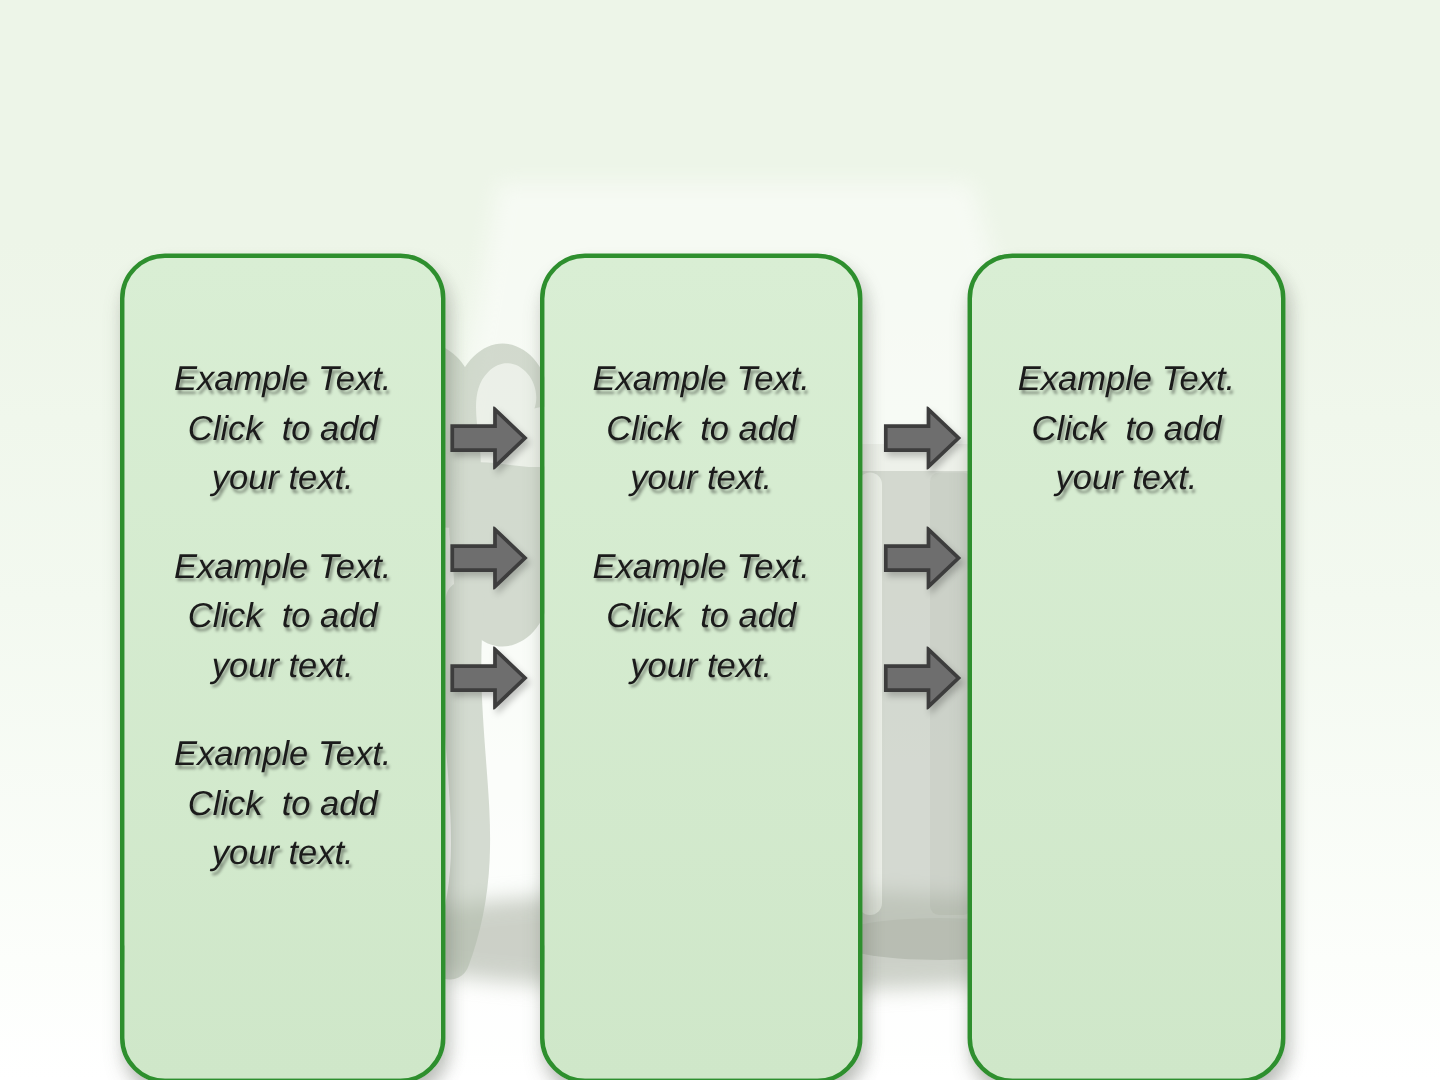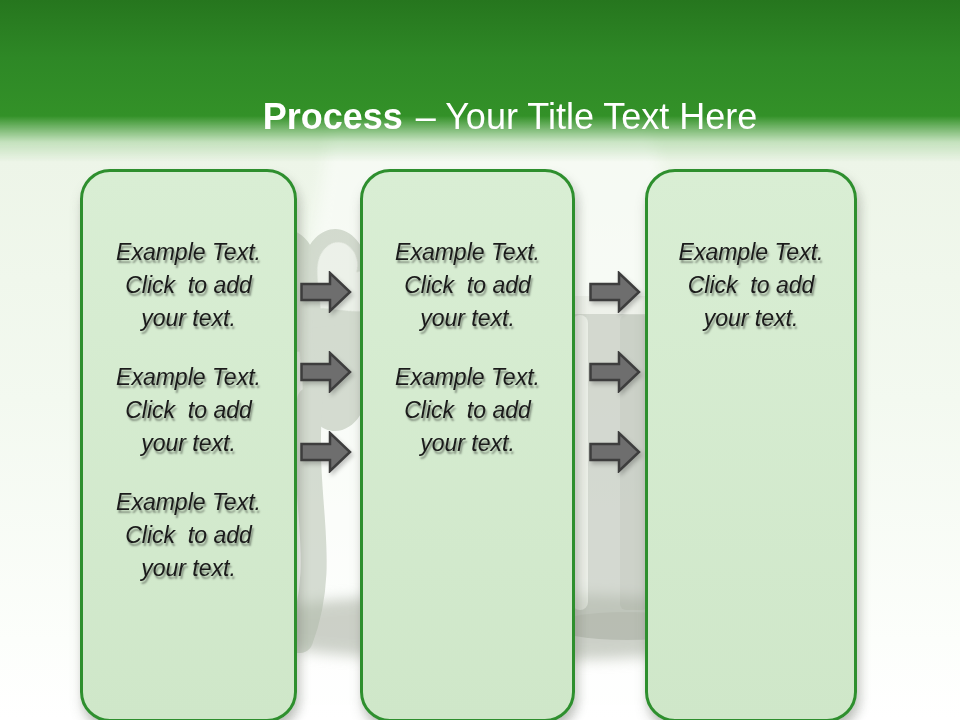--- a/index.html
+++ b/index.html
@@ -91,25 +91,20 @@
       <rect x="620" y="315" width="28" height="295" rx="6" fill="#a8afa2"></rect>
       <rect x="655" y="315" width="9" height="295" rx="4" fill="#d3d8cd"></rect>
       <ellipse cx="627" cy="626" rx="74" ry="14" fill="#a8afa2"></ellipse>
     </g>
   </svg>
 
   <div class="refl pos1"></div>
   <div class="refl pos2"></div>
   <div class="refl pos3"></div>
 
-  <div class="header">
-    <div class="title">
-      <span class="t-bold">Process</span><span class="t-rest">– Your Title Text Here</span>
-    </div>
-  </div>
 
   <div class="box pos1">
     <div class="para">
       <div class="line">Example Text.</div>
       <div class="line">Click  to add</div>
       <div class="line">your text.</div>
     </div>
     <div class="para">
       <div class="line">Example Text.</div>
       <div class="line">Click  to add</div>

